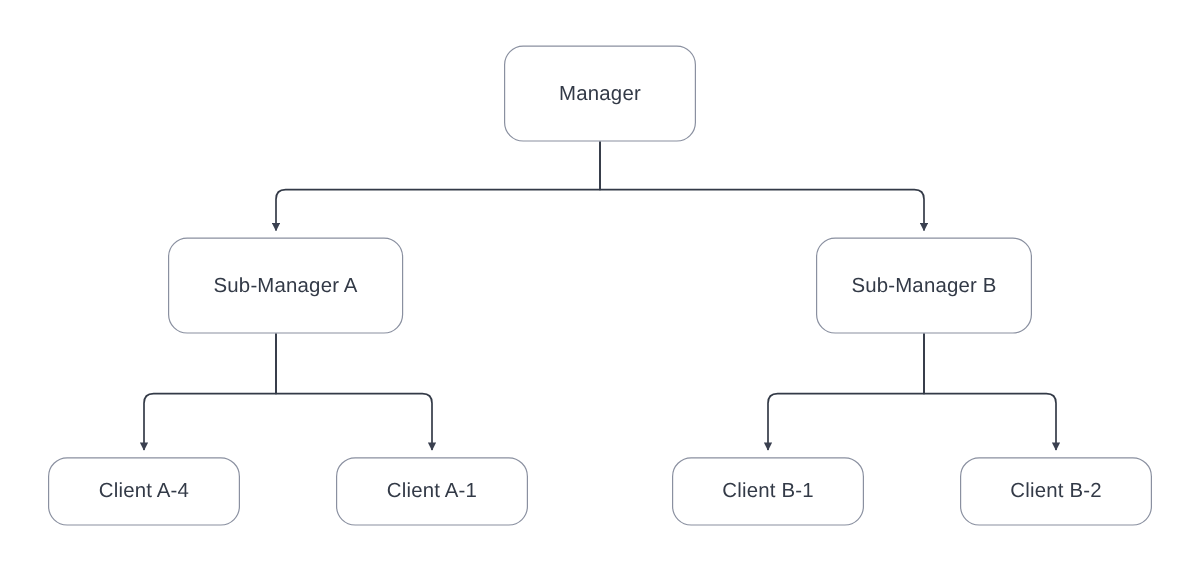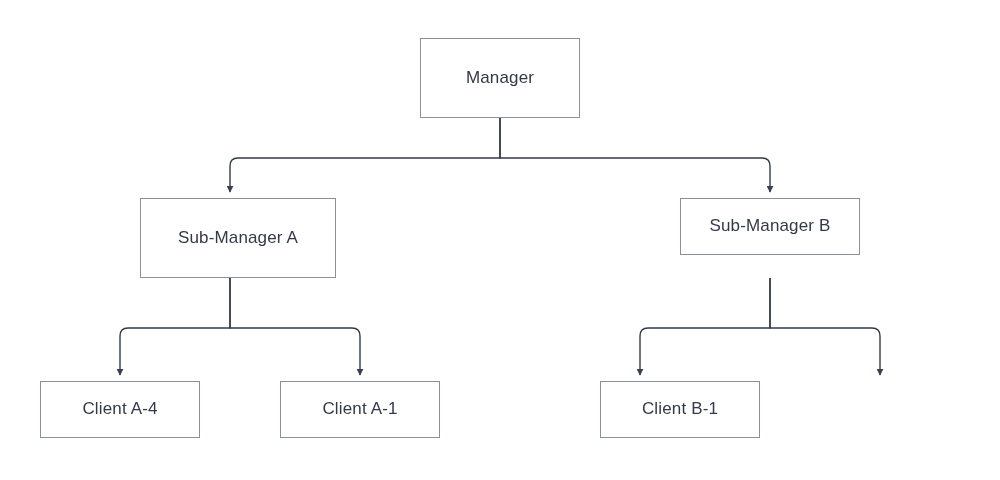--- a/index.html
+++ b/index.html
@@ -27,37 +27,37 @@
     pointer-events: none;
   }
   .node {
     position: absolute;
     box-sizing: border-box;
     display: flex;
     align-items: center;
     justify-content: center;
     background: #ffffff;
     border: 1.4px solid #8a90a0;
-    border-radius: 0;
+    border-radius: 16px;
     color: #333a47;
     font-size: 17px;
     line-height: 1.2;
     letter-spacing: 0.15px;
     white-space: nowrap;
   }
   .node-label {
     display: block;
   }
   .node-root     { left: 420px; top: 38px;  width: 160px; height: 80px; }
   .node-sub-a    { left: 140px; top: 198px; width: 196px; height: 80px; }
-  .node-sub-b    { left: 680px; top: 198px; width: 180px; height: 57px; }
+  .node-sub-b    { left: 680px; top: 198px; width: 180px; height: 80px; }
   .node-leaf     { top: 381px; width: 160px; height: 57px; }
   .node-client-a1 { left: 40px; }
   .node-client-a2 { left: 280px; }
-  .node-client-b1 { left: 560px; margin-left: 40px; }
+  .node-client-b1 { left: 560px; }
   .node-client-b2 { left: 800px; }
 </style>
 </head>
 <body>
 
 <div id="canvas">
 
   <svg id="edge-layer" width="1000" height="480" viewBox="0 0 1000 480" xmlns="http://www.w3.org/2000/svg">
     <defs>
       <marker id="arrow" viewBox="0 0 10 10" refX="9" refY="5" markerWidth="7" markerHeight="7" orient="auto-start-reverse" markerUnits="userSpaceOnUse">
@@ -98,14 +98,17 @@
   </div>
 
   <div class="node node-leaf node-client-a2">
     <span class="node-label">Client A-1</span>
   </div>
 
   <div class="node node-leaf node-client-b1">
     <span class="node-label">Client B-1</span>
   </div>
 
+  <div class="node node-leaf node-client-b2">
+    <span class="node-label">Client B-2</span>
+  </div>
 
 </div>
 
 </body></html>

